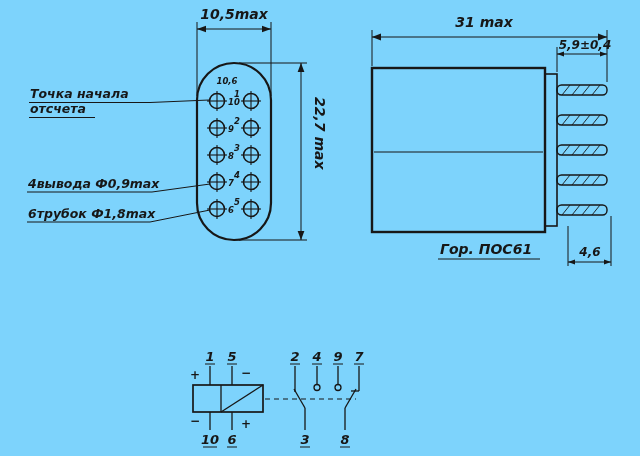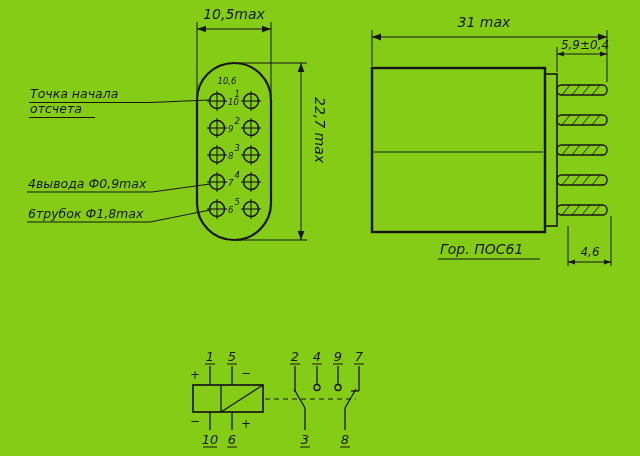--- a/index.html
+++ b/index.html
@@ -1,17 +1,17 @@
 <!DOCTYPE html>
 <html><head>
 <meta charset="utf-8">
 <style>
   html,body{margin:0;padding:0;background:#ffffff;}
-  .canvas{position:relative;width:640px;height:456px;background:#84cc16;overflow:hidden;
-          font-family:"DejaVu Sans",sans-serif;}
+  .canvas{position:relative;width:640px;height:456px;background:#7dd3fc;overflow:hidden;
+          font-family:"DejaVu Sans",sans-serif;font-weight:bold;}
   svg{display:block;}
   text{fill:#171717;font-style:italic;font-family:"DejaVu Sans",sans-serif;}
   .dim{font-size:14px;}
   .dim-sm{font-size:12px;}
   .lbl{font-size:12.5px;}
   .pin-num{font-size:8.5px;}
   .sch-num{font-size:13px;}
   .sign{font-size:12px;}
   .tiny{font-size:8.5px;}
   line,rect,circle,path,polyline{stroke:#171717;fill:none;}

